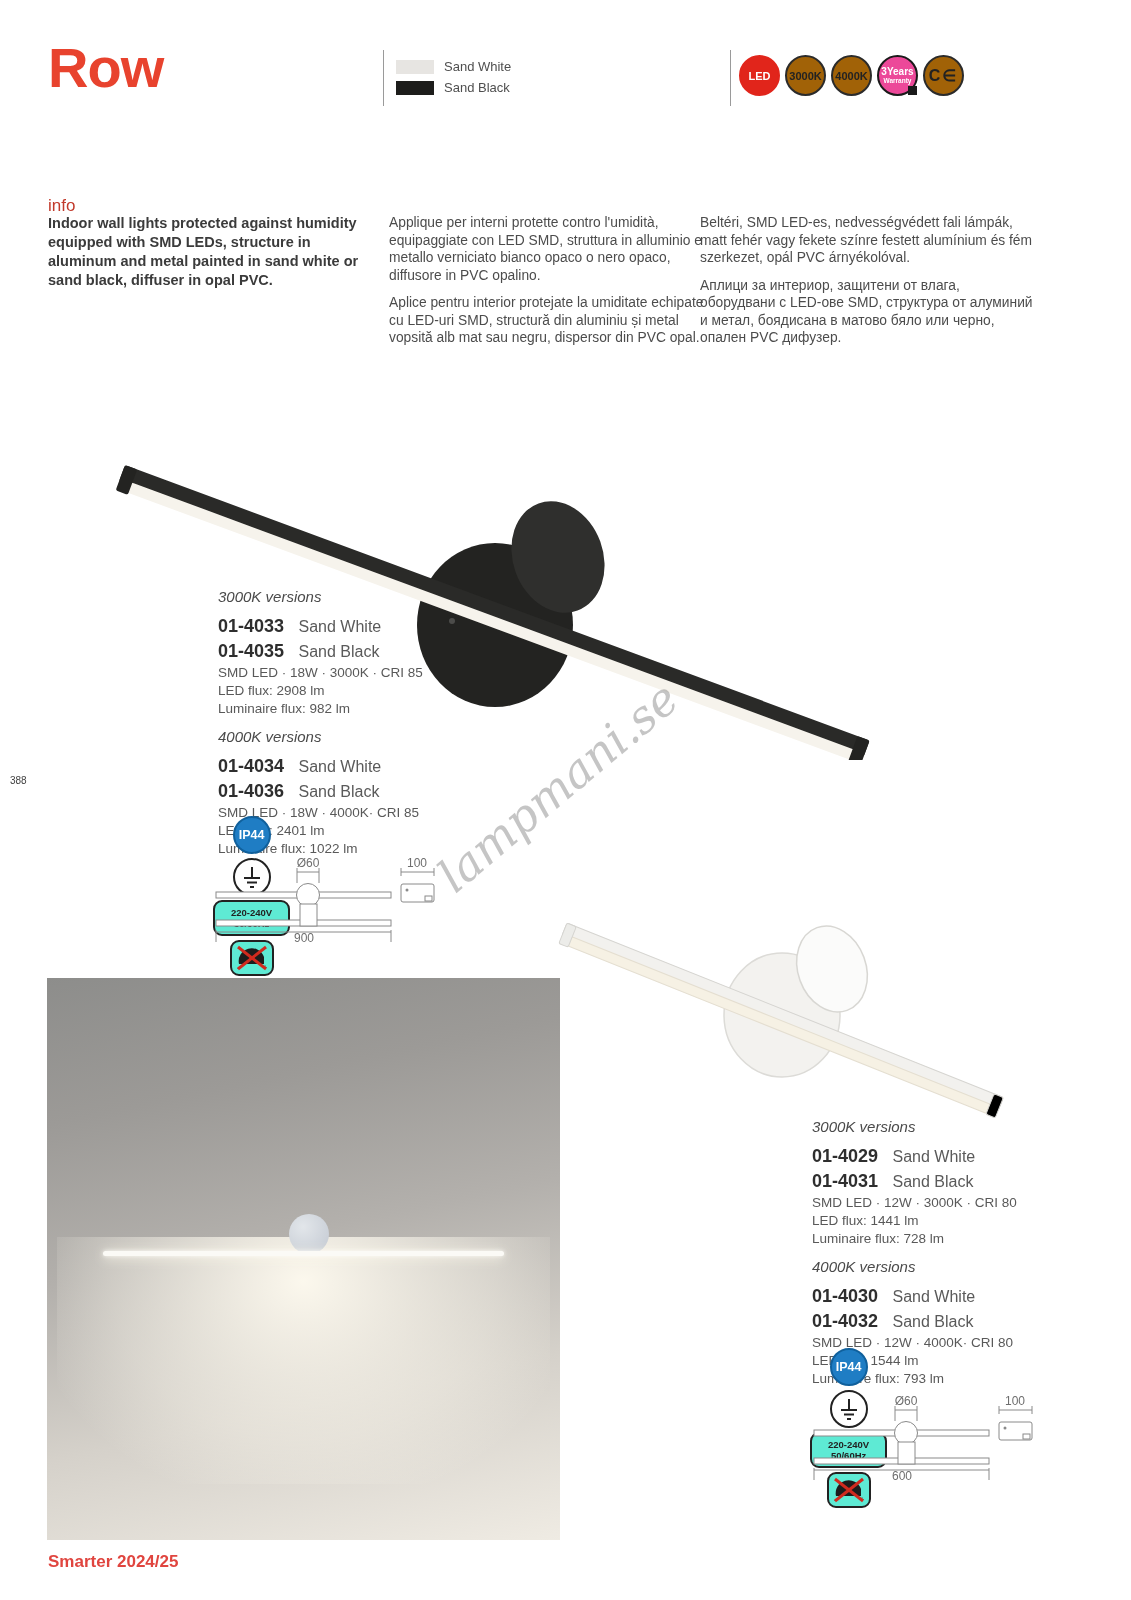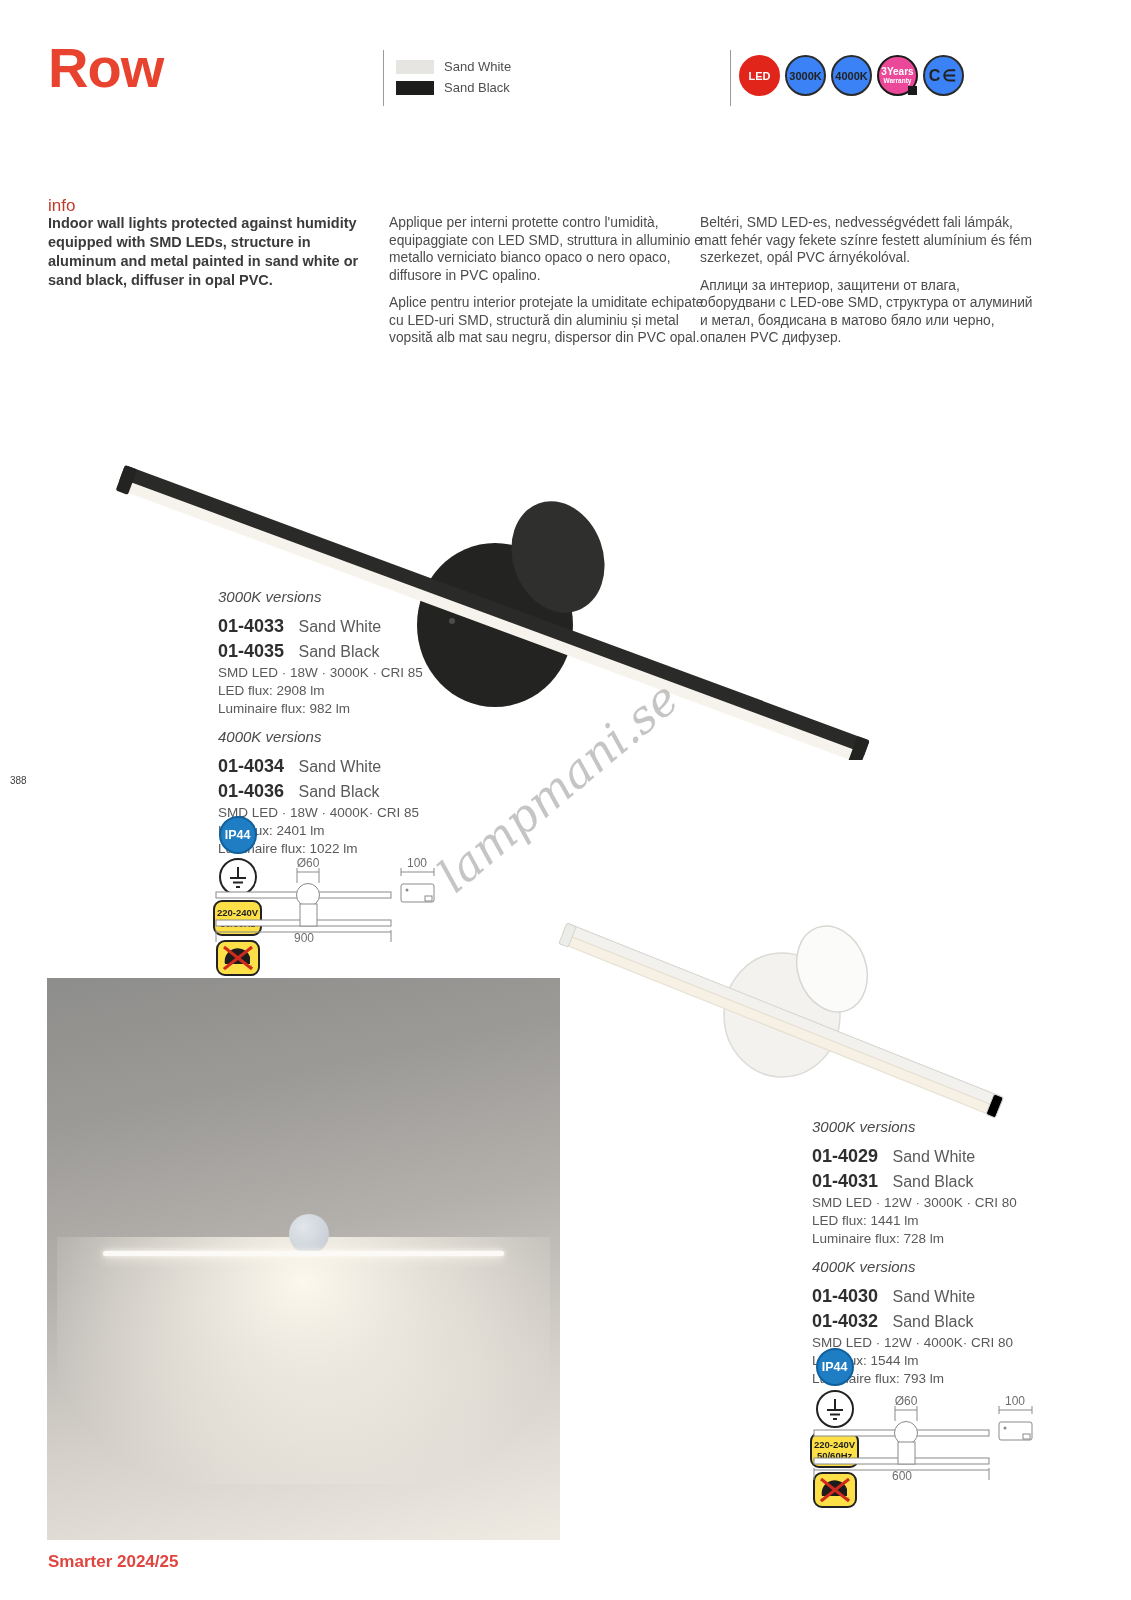--- a/index.html
+++ b/index.html
@@ -12,21 +12,21 @@
   
   .logo{left:48px;top:40px;font-size:56px;font-weight:800;color:#e8432e;letter-spacing:-1px;line-height:1;}
   .vdiv{width:1px;background:#9a9a9a;}
   .swatches{left:396px;top:59px;display:flex;flex-direction:column;gap:6px;}
   .swatch-row{display:flex;align-items:center;gap:10px;}
   .swatch{width:38px;height:14px;display:inline-block;}
   .swatch-label{font-size:13px;color:#4f4f4f;}
   .badges{left:739px;top:55px;display:flex;gap:5px;align-items:center;}
   .badge{width:41px;height:41px;border-radius:50%;border:2px solid #2b2b2b;box-sizing:border-box;
          display:flex;flex-direction:column;align-items:center;justify-content:center;
-         font-weight:bold;color:#222;background:#3b82f6;position:relative;}
+         font-weight:bold;color:#222;background:#a16207;position:relative;}
   .badge.led{background:#e1251b;border-color:#e1251b;color:#fff;font-size:11px;}
   .badge.kelvin{font-size:11px;}
   .badge.warranty{background:#ec4899;border-color:#1a1a1a;color:#fff;}
   .badge.warranty .w1{font-size:10px;line-height:10px;}
   .badge.warranty .w2{font-size:6.5px;line-height:8px;}
   .badge .tail{position:absolute;right:-1px;bottom:-1px;width:9px;height:9px;background:#1a1a1a;}
   .badge.ce{font-size:16px;letter-spacing:2px;}
 
   
   .info-title{left:48px;top:180px;font-size:17px;color:#c23a2b;margin-top:16px;}
@@ -41,22 +41,22 @@
   .model-code{font-weight:bold;font-size:18px;color:#2e2e2e;}
   .model-finish{font-size:16px;color:#5a5a5a;margin-left:10px;}
   .spec-line{font-size:13.5px;color:#595959;line-height:18px;}
 
   
   .cert-row{display:flex;align-items:center;gap:4px;flex-direction:column;}
   .ip44{width:38px;height:38px;border-radius:50%;background:#1f7dc4;border:2px solid #10609c;box-sizing:border-box;
         color:#fff;font-weight:bold;font-size:12.5px;display:flex;align-items:center;justify-content:center;}
   .cert-circle{width:38px;height:38px;border-radius:50%;border:2px solid #222;box-sizing:border-box;background:#fff;
         display:flex;align-items:center;justify-content:center;}
-  .cert-rect{height:36px;border:2px solid #222;border-radius:9px;box-sizing:border-box;background:#fde047;
-        display:flex;flex-direction:column;align-items:center;justify-content:center;padding:0 2px;}
+  .cert-rect{height:36px;border:2px solid #222;border-radius:9px;box-sizing:border-box;background:#5eead4;
+        display:flex;flex-direction:column;align-items:center;justify-content:center;padding:0 16px;}
   .volt{font-size:9.5px;font-weight:bold;color:#222;line-height:11px;white-space:nowrap;}
 
   
   .dim-svg text{font-family:"Liberation Sans",sans-serif;fill:#6e6e6e;}
 
   
   .photo{left:47px;top:978px;width:513px;height:562px;overflow:hidden;
          background:linear-gradient(168deg,#8d8d8b 0%,#9c9a97 22%,#b3b0ac 46%,#d5d1ca 72%,#efebe3 100%);}
   .photo-glow{position:absolute;left:2%;top:46%;width:96%;height:44%;
          background:radial-gradient(ellipse at 50% 18%,rgba(255,251,240,0.95) 0%,rgba(255,251,240,0.35) 55%,rgba(255,251,240,0) 80%);}

